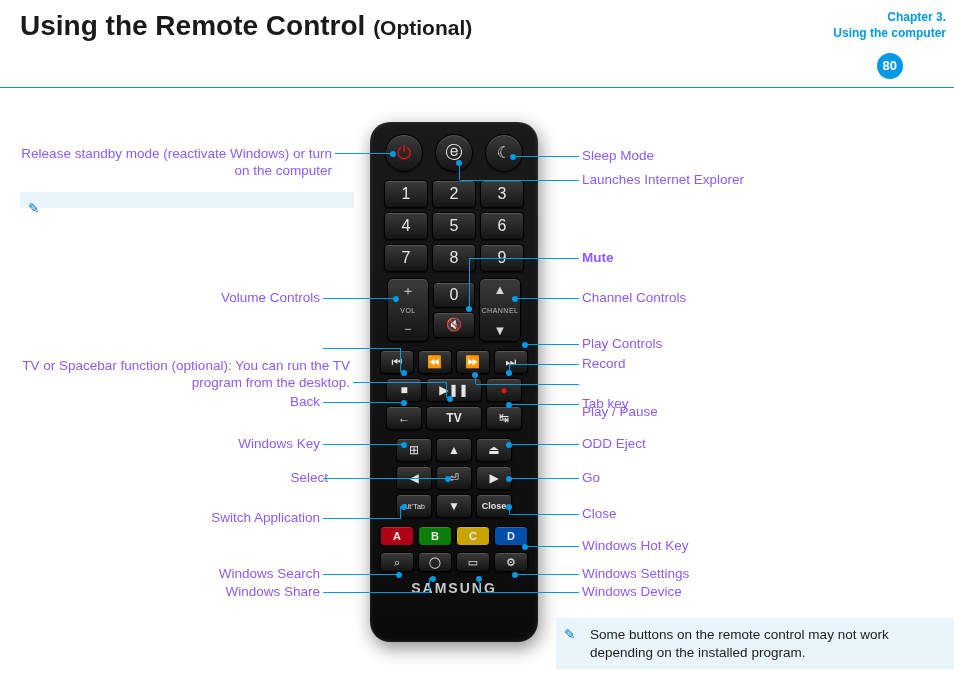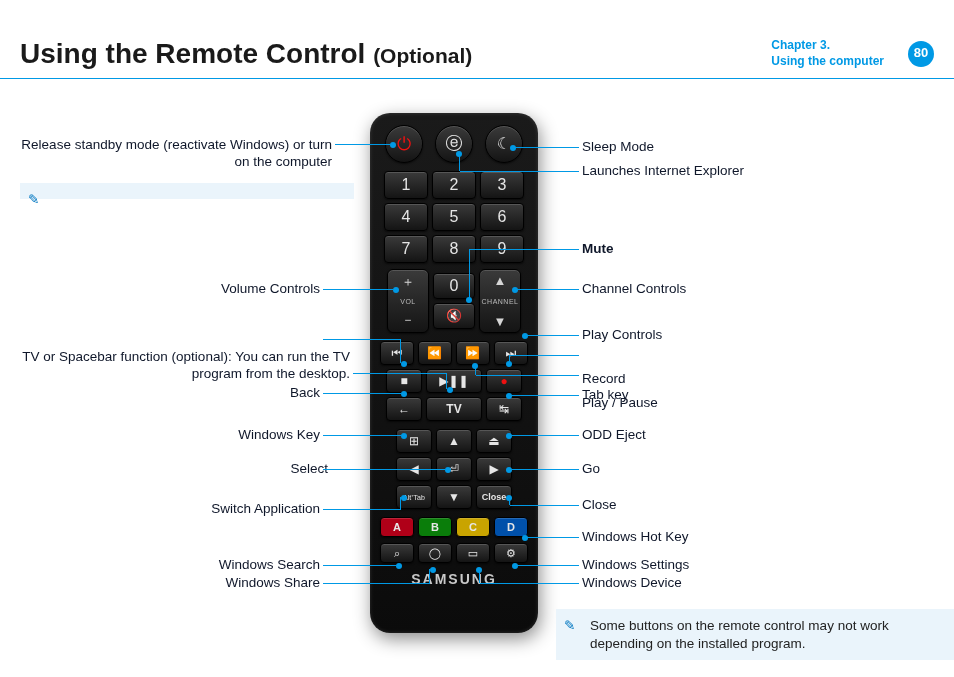--- a/index.html
+++ b/index.html
@@ -6,45 +6,45 @@
     margin: 0;
     padding: 0;
     width: 954px;
     height: 677px;
     font-family: "Segoe UI", Arial, sans-serif;
     position: relative;
     background: #fff;
     overflow: hidden;
   }
   .header {
-    padding: 10px 20px 8px 20px;
+    padding: 10px 8px 8px 20px;
     border-bottom: 1.5px solid #0099e5;
     display: flex;
     justify-content: space-between;
     align-items: flex-start;
-    margin-top: 28px;
   }
   .title {
     font-size: 28px;
     font-weight: 700;
     color: #1a1a1a;
   }
   .title .optional {
     font-size: 21px;
     font-weight: 700;
   }
   .chapter {
-    text-align: left;
+    text-align: right;
     color: #0099e5;
     font-size: 12px;
     font-weight: 700;
     line-height: 1.3;
     display: flex;
     align-items: center;
-    gap: 24px;
+    gap: 12px;
+    flex-direction: column;
   }
   .page-num {
     display: inline-flex;
     align-items: center;
     justify-content: center;
     width: 26px;
     height: 26px;
     border-radius: 50%;
     background: #0099e5;
     color: #fff;
@@ -117,21 +117,21 @@
   .cA{background:#b00018;}
   .cB{background:#0a7d0a;}
   .cC{background:#c9a400;}
   .cD{background:#0050aa;}
   .footer-row .btn { width:32px; height:18px; line-height:18px; font-size:11px; }
   .samsung { text-align:center; font-size:14px; letter-spacing:2px; color:#c9c9c9; font-weight:700; margin-top:8px; font-family: Arial, sans-serif;}
   
   .callout {
     position: absolute;
     font-size: 13.5px;
-    color: #0f172a;
+    color: #8b5cf6;
     line-height: 1.25;
   }
   .callout.left { text-align: right; }
   .callout.right { text-align: left; }
   .lead {
     position: absolute;
     height: 1.2px;
     background: #0099e5;
   }
   .dot {
@@ -332,21 +332,21 @@
   <div class="lead" style="left:469px;top:170px;width:1.2px;height:50px;background:#0099e5;"></div>
 
   <div class="callout right" style="left:582px;top:202px;">Channel Controls</div>
   <div class="lead" style="left:516px;top:210px;width:63px;"></div>
     <div class="dot" style="left:512px;top:210px;"></div>
 
   <div class="callout right" style="left:582px;top:248px;">Play Controls</div>
   <div class="lead" style="left:526px;top:256px;width:53px;"></div>
     <div class="dot" style="left:522px;top:256px;"></div>
 
-  <div class="callout right" style="left:582px;top:268px;margin-top:24px;">Record</div>
+  <div class="callout right" style="left:582px;top:268px;">Record</div>
   <div class="lead" style="left:510px;top:276px;width:69px;"></div>
     <div class="dot" style="left:506px;top:284px;"></div>
   <div class="lead" style="left:509px;top:276px;width:1.2px;height:8px;background:#0099e5;"></div>
 
   <div class="callout right" style="left:582px;top:288px;margin-top:28px;">Play / Pause</div>
   <div class="lead" style="left:476px;top:296px;width:103px;"></div>
     <div class="dot" style="left:472px;top:286px;"></div>
   <div class="lead" style="left:475px;top:286px;width:1.2px;height:10px;background:#0099e5;"></div>
 
   <div class="callout right" style="left:582px;top:308px;">Tab key</div>

